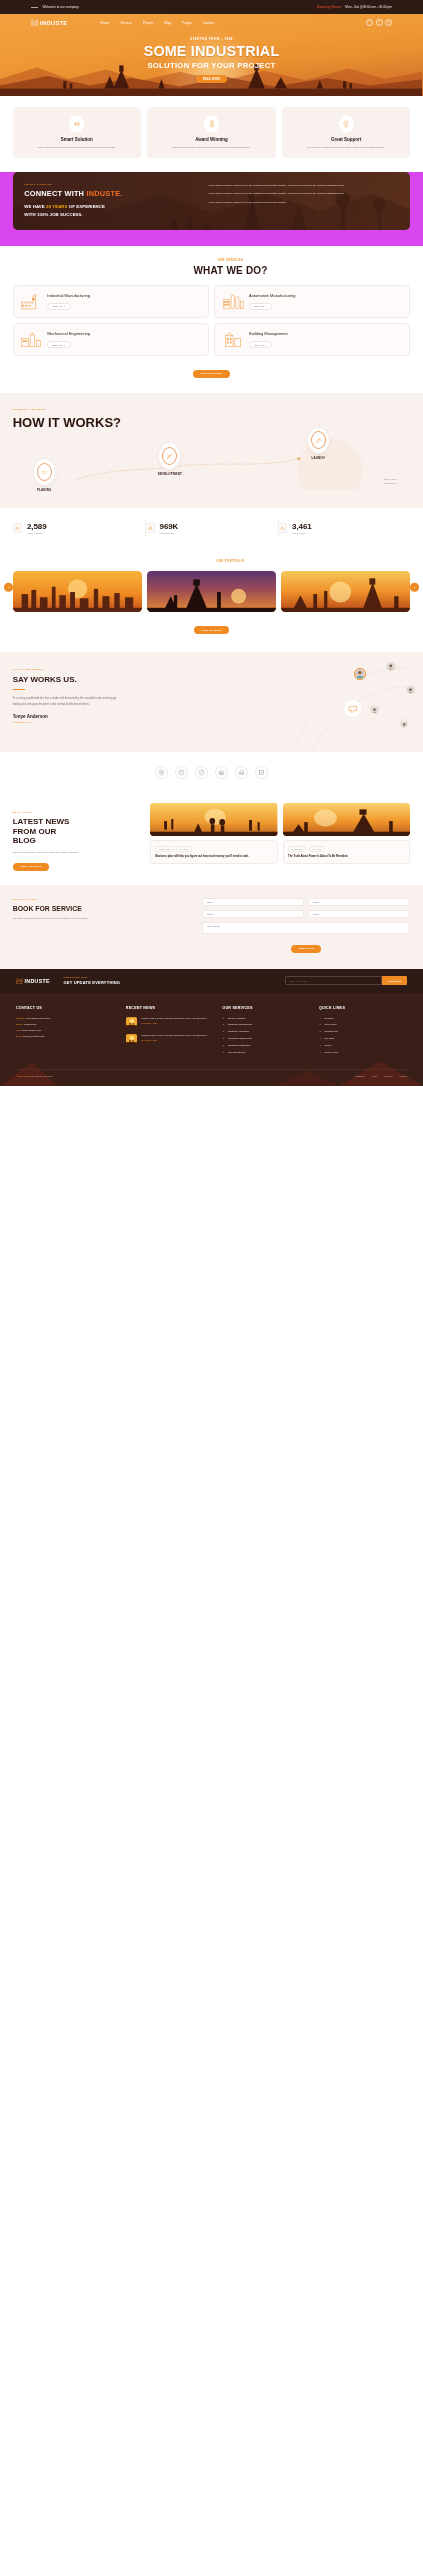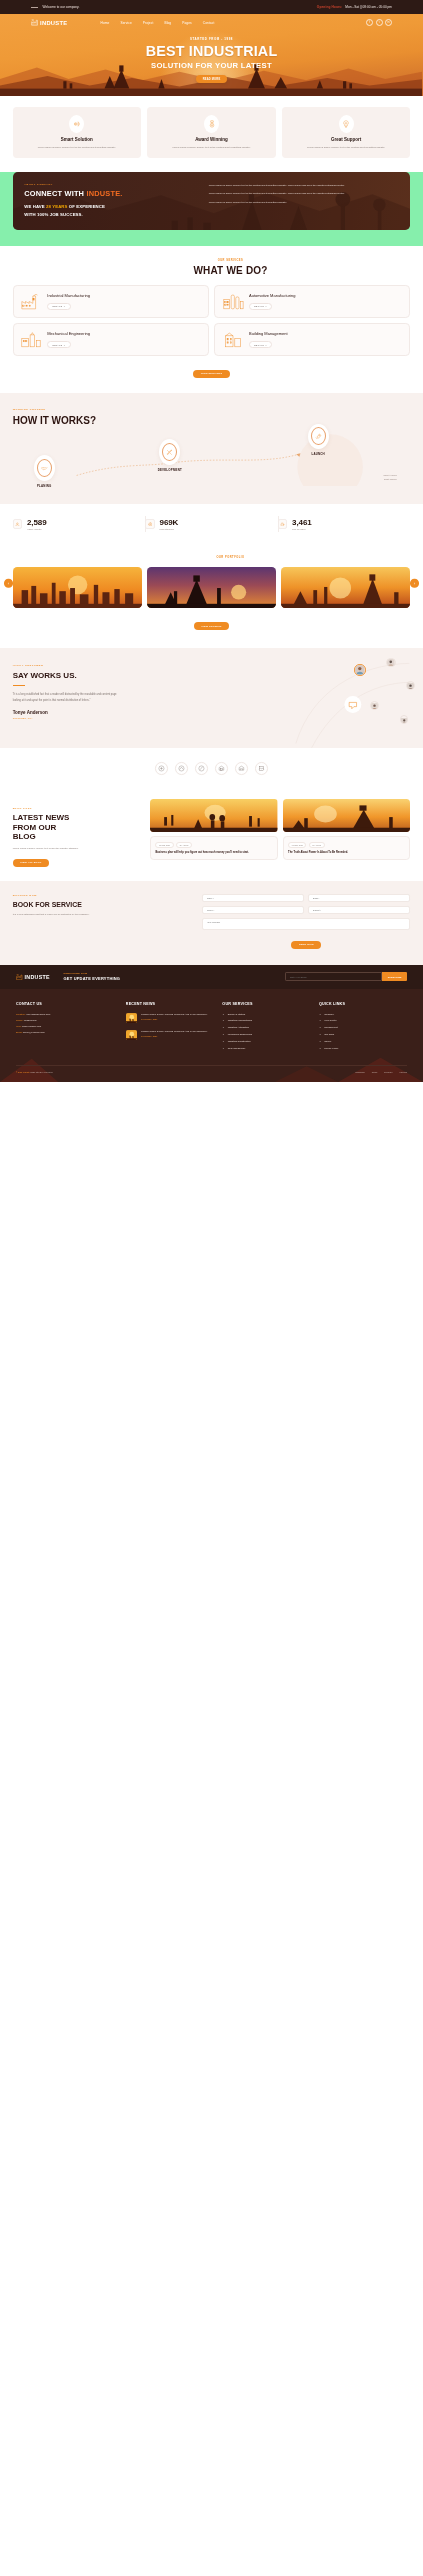--- a/index.html
+++ b/index.html
@@ -61,21 +61,21 @@
     flex:1; background:#f8f1ee; border-radius:3.7px; padding:7.4px 6.3px 8.5px; text-align:center;
   }
   .fcard-ico {
     width:15px; height:18px; margin:0 auto 4.8px; background:#fff; border-radius:50%;
     display:flex; align-items:center; justify-content:center;
   }
   .fcard h3 { font-size:4.5px; font-weight:bold; margin-bottom:3.2px; color:#24120e; }
   .fcard p { font-size:2.4px; line-height:1.75; color:#8a7e79; }
 
   
-  .about-wrap { padding:0 12.7px 16px; background:#86efac; }
+  .about-wrap { padding:0 12.7px 16px; background:#d946ef; }
   .about {
     position:relative; border-radius:4.8px; overflow:hidden; min-height:52px;
     background:linear-gradient(100deg,#40211a 0%,#4a2619 55%,#5a2f1c 100%);
     display:flex; padding:10.6px 11.6px;
   }
   .about-left { width:47%; position:relative; z-index:3; }
   .about-eyebrow { color:#ef8b22; font-size:2.5px; font-weight:bold; letter-spacing:0.5px; }
   .about-h { color:#fff; font-size:7.4px; font-weight:bold; margin-top:3.7px; letter-spacing:0.2px; }
   .about-h .hl { color:#f26b21; }
   .about-sub { color:#fff; font-size:4.3px; font-weight:bold; margin-top:4.8px; line-height:1.9; letter-spacing:0.1px; }
@@ -103,21 +103,21 @@
   }
   .center-btn { text-align:center; padding:10.6px 0 15px; }
   .pill {
     display:inline-block; background:#ef8b22; color:#fff; font-size:2.4px; font-weight:bold;
     letter-spacing:0.2px; padding:2.6px 7.4px; border-radius:5.8px; border:none; cursor:pointer;
   }
 
   
   .how { background:#f8f1ee; padding:15px 12.7px 18px; position:relative; overflow:hidden; min-height:85px; }
   .how-eyebrow { color:#ef8b22; font-size:2.5px; font-weight:bold; letter-spacing:0.5px; }
-  .how-title { font-size:10px; font-weight:bold; color:#2d1410; margin-top:3.7px; }
+  .how-title { font-size:13px; font-weight:bold; color:#2d1410; margin-top:3.7px; }
   .how-stage { position:relative; height:56px; margin-top:4.2px; }
   .step { position:absolute; text-align:center; }
   .step-circle {
     width:21px; height:25.4px; border-radius:50%; background:#fff;
     display:flex; align-items:center; justify-content:center; margin:0 auto;
     box-shadow:0 1.1px 4.2px rgba(140,90,50,.09);
   }
   .step-inner {
     width:15px; height:18px; border:0.5px solid #e8a06a; border-radius:50%;
     display:flex; align-items:center; justify-content:center;
@@ -279,22 +279,22 @@
     </div>
     <div class="nav-social">
       <span class="soc">f</span>
       <span class="soc">t</span>
       <span class="soc">in</span>
     </div>
   </nav>
 
   <div class="hero-body">
     <div class="hero-eyebrow">STARTED FROM - 1998</div>
-    <h1 class="hero-h1">BEST INDUSTRIAL</h1>
-    <h2 class="hero-h2">SOLUTION FOR YOUR LATEST</h2>
+    <h1 class="hero-h1">SOME INDUSTRIAL</h1>
+    <h2 class="hero-h2">SOLUTION FOR YOUR PROJECT</h2>
     <button class="hero-btn">READ MORE</button>
   </div>
 
   <svg class="hero-scene" viewBox="0 0 800 72" preserveAspectRatio="none">
     <path d="M0 40 L70 18 L130 40 L200 22 L270 42 L340 26 L420 44 L500 24 L580 42 L660 20 L730 40 L800 26 L800 72 L0 72Z" fill="#b9541f" opacity=".55"></path>
     <path d="M0 52 L90 34 L170 52 L250 38 L340 54 L430 36 L520 54 L620 38 L700 52 L800 40 L800 72 L0 72Z" fill="#8e3b16" opacity=".75"></path>
     <rect x="0" y="58" width="800" height="14" fill="#5d2410"></rect>
     <g fill="#45190b">
       <path d="M215 58 L230 22 L245 58Z"></path>
         <rect x="226" y="14" width="8" height="12"></rect>

